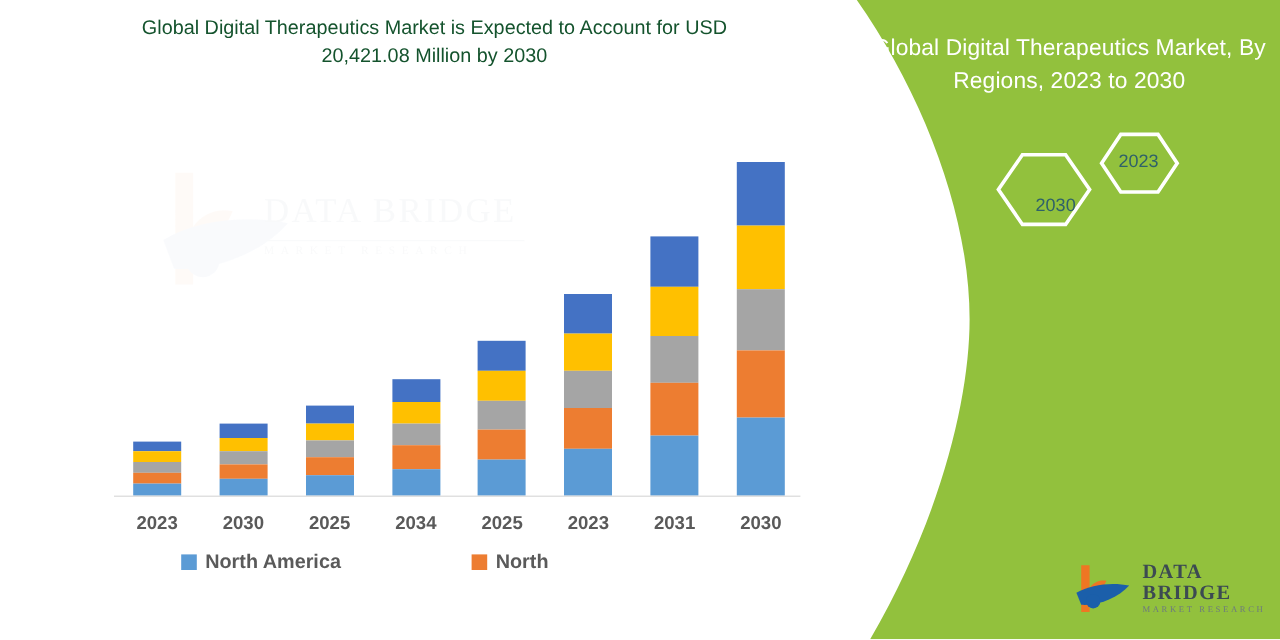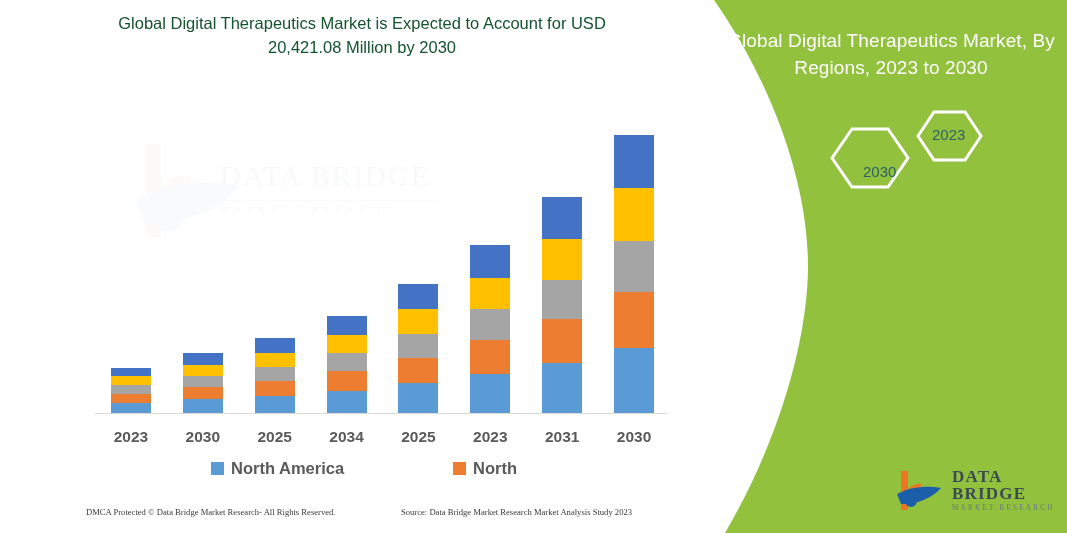--- a/index.html
+++ b/index.html
@@ -73,21 +73,21 @@
   .xlabels span {
     width: 71px; text-align: center; font-size: 15.5px; font-weight: bold; color: #5a5a5a;
     font-family: "Liberation Sans", sans-serif;
   }
 
   .legend {
     position: absolute; left: 95px; top: 455px; width: 575px; height: 26px; z-index: 5;
     display: flex; align-items: center;
   }
   .legend-item { display: flex; align-items: center; gap: 7px; }
-  .legend-item.na { margin-left: 116px; text-align: center; }
+  .legend-item.na { margin-left: 56px; text-align: center; }
   .legend-item.eu { margin-left: 109px; }
   .legend-swatch { width: 13px; height: 13px; display: inline-block; }
   .legend-label { font-size: 16.5px; font-weight: bold; color: #5a5a5a; font-family: "Liberation Sans", sans-serif; }
 
   
   .watermark {
     position: absolute; left: 132px; top: 138px; width: 300px; height: 140px;
     z-index: 2; opacity: .30; pointer-events: none;
   }
   .wm-words { position: absolute; left: 88px; top: 22px; width: 220px; }
@@ -249,18 +249,14 @@
     <div class="legend-item na">
       <span class="legend-swatch" id="sw0" style="background: rgb(91, 155, 213);"></span>
       <span class="legend-label">North America</span>
     </div>
     <div class="legend-item eu">
       <span class="legend-swatch" id="sw1" style="background: rgb(237, 125, 49);"></span>
       <span class="legend-label">North</span>
     </div>
   </div>
 
-  <div class="footer">
-    <span class="f-dmca">DMCA Protected © Data Bridge Market Research- All Rights Reserved.</span>
-    <span class="f-source">Source: Data Bridge Market Research  Market Analysis Study 2023</span>
-  </div>
 
 </div>
 
 </body></html>

